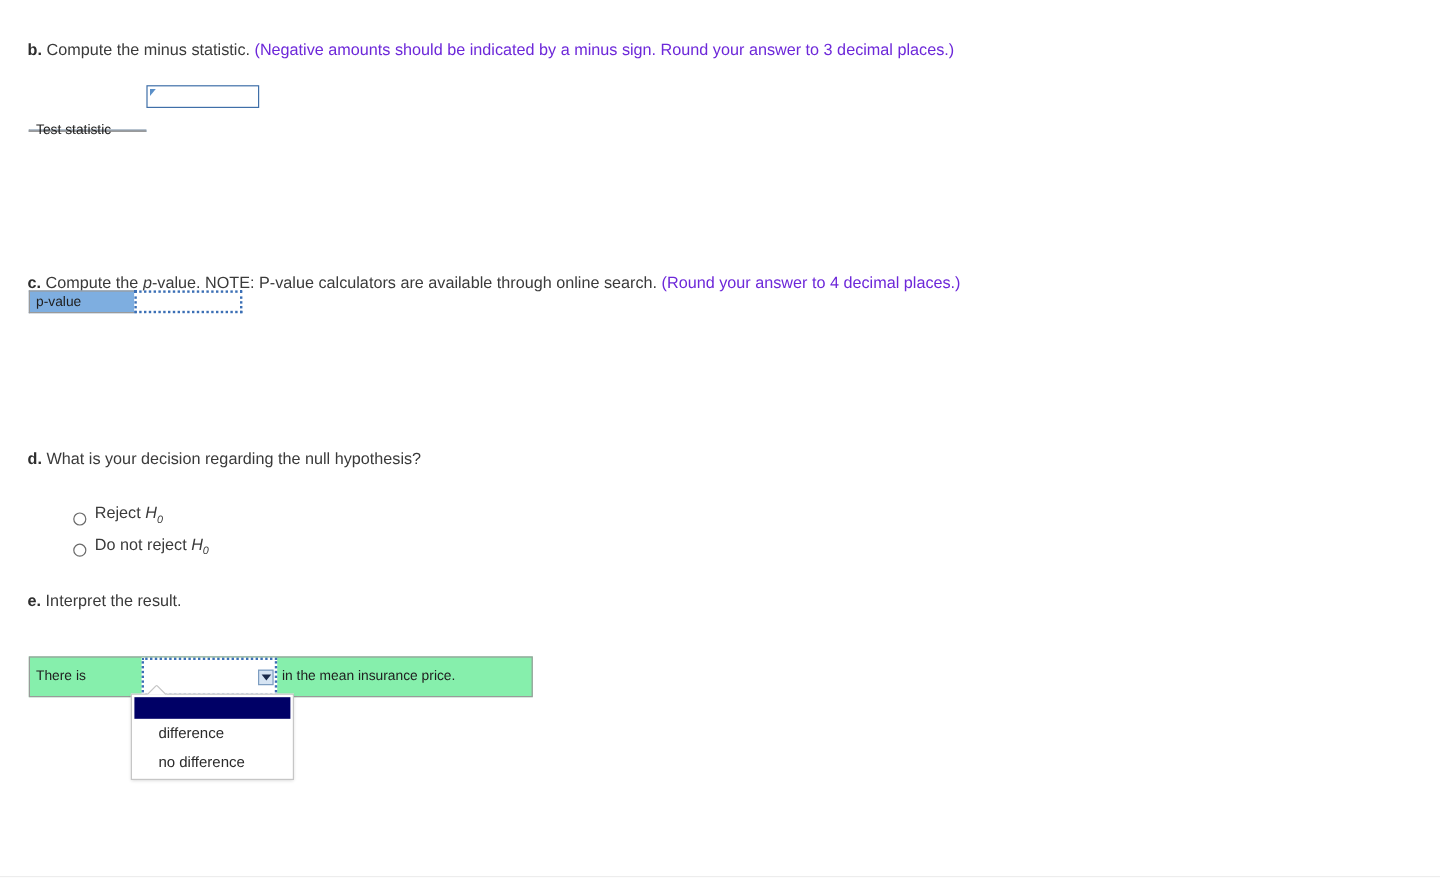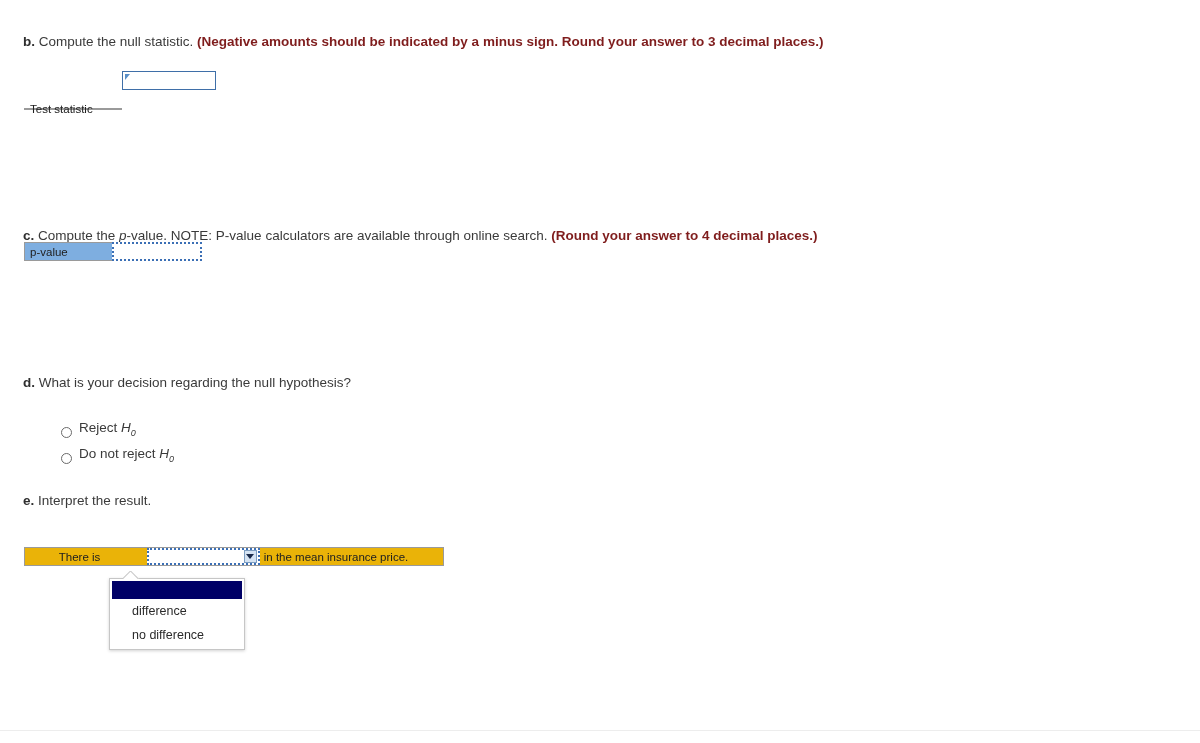--- a/index.html
+++ b/index.html
@@ -29,22 +29,22 @@
     font-size: 13.5px;
     line-height: 17px;
     color: #3a3a3a;
     white-space: nowrap;
   }
   .prompt .label-letter {
     font-weight: bold;
     color: #2e2e2e;
   }
   .prompt .emph-red {
-    color: #7f1d1d;
-    font-weight: bold;
+    color: #6d28d9;
+    font-weight: normal;
   }
   .prompt .ital {
     font-style: italic;
   }
 
   
   .field-group {
     position: absolute;
     display: flex;
     align-items: stretch;
@@ -109,25 +109,24 @@
   .radio-label sub {
     font-size: 9px;
     font-style: italic;
   }
 
   
   .interpret-bar {
     position: absolute;
     display: flex;
     align-items: stretch;
-    height: 19px;
-    background: #eab308;
+    height: 34px;
+    background: #86efac;
     border: 1px solid #9a9a9a;
     box-sizing: border-box;
-    justify-content: center;
   }
   .interpret-lead {
     display: flex;
     align-items: center;
     padding: 0 4px 0 5px;
     font-size: 11.5px;
     color: #202020;
     white-space: nowrap;
   }
   .interpret-select {
@@ -217,21 +216,21 @@
     height: 1px;
     background: #ededed;
   }
 </style>
 </head>
 <body>
 
 <div class="page">
 
   <div class="prompt" style="left:23px; top:33px;">
-    <span class="label-letter">b.</span><span> Compute the null statistic. </span><span class="emph-red">(Negative amounts should be indicated by a minus sign. Round your answer to 3 decimal places.)</span>
+    <span class="label-letter">b.</span><span> Compute the minus statistic. </span><span class="emph-red">(Negative amounts should be indicated by a minus sign. Round your answer to 3 decimal places.)</span>
   </div>
 
   <div class="field-group" style="left:24px; top:71px;">
     <div class="field-label" style="width:98px;margin-top:37px;">Test statistic</div>
     <div class="field-input solid" style="width:94px;">
       <span class="caret-mark"></span>
     </div>
   </div>
 
   <div class="prompt" style="left:23px; top:203px;margin-top:24px;">

